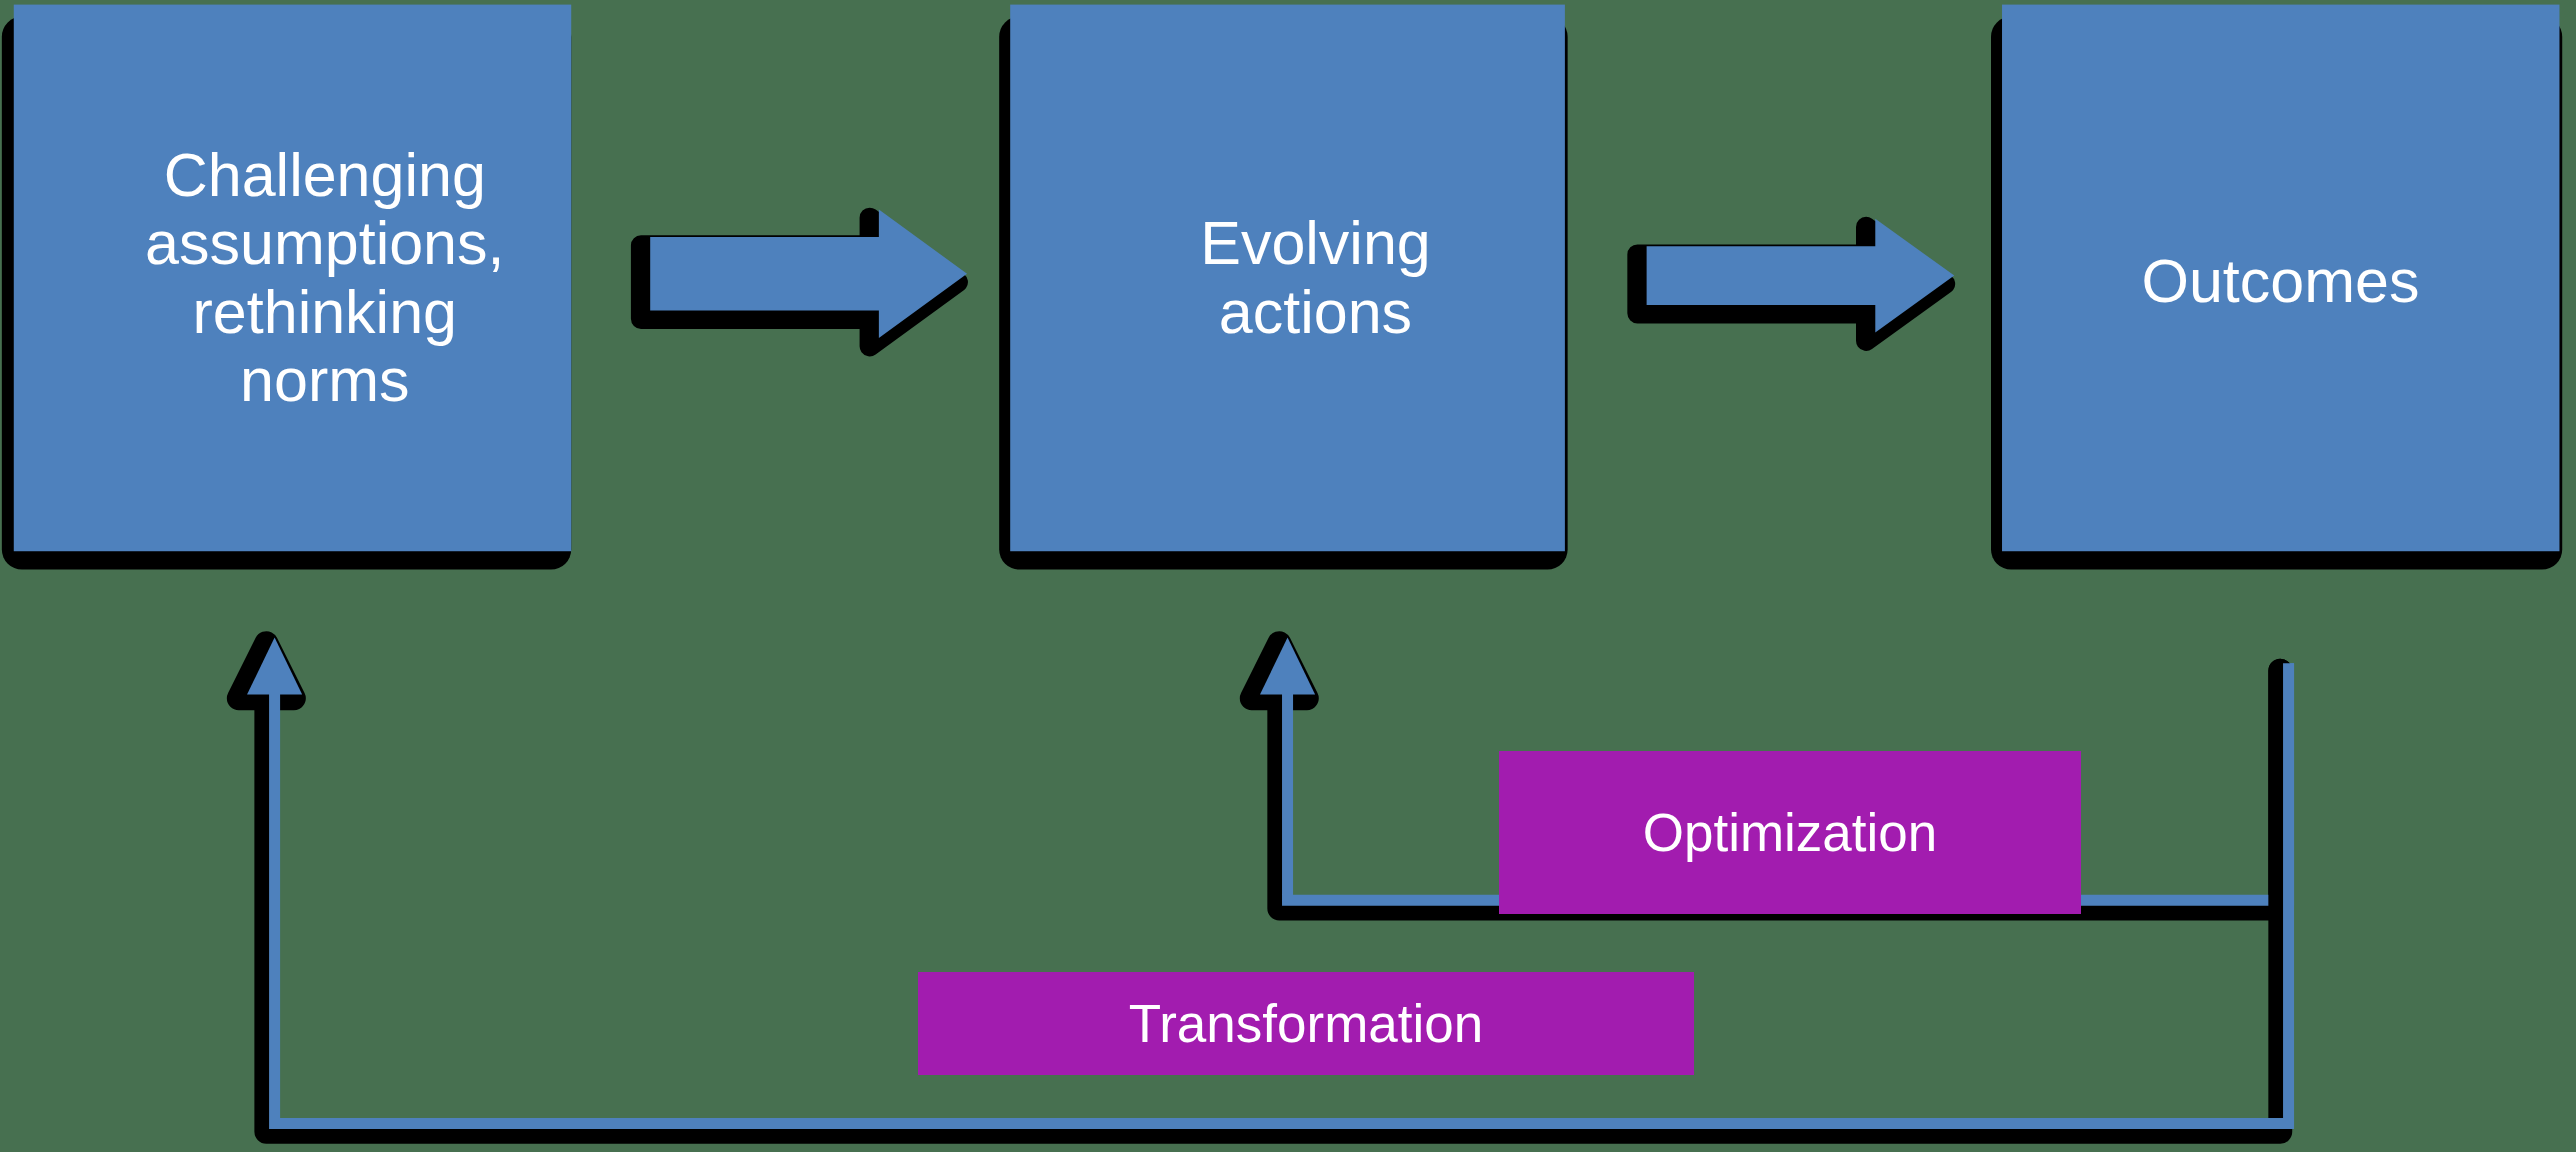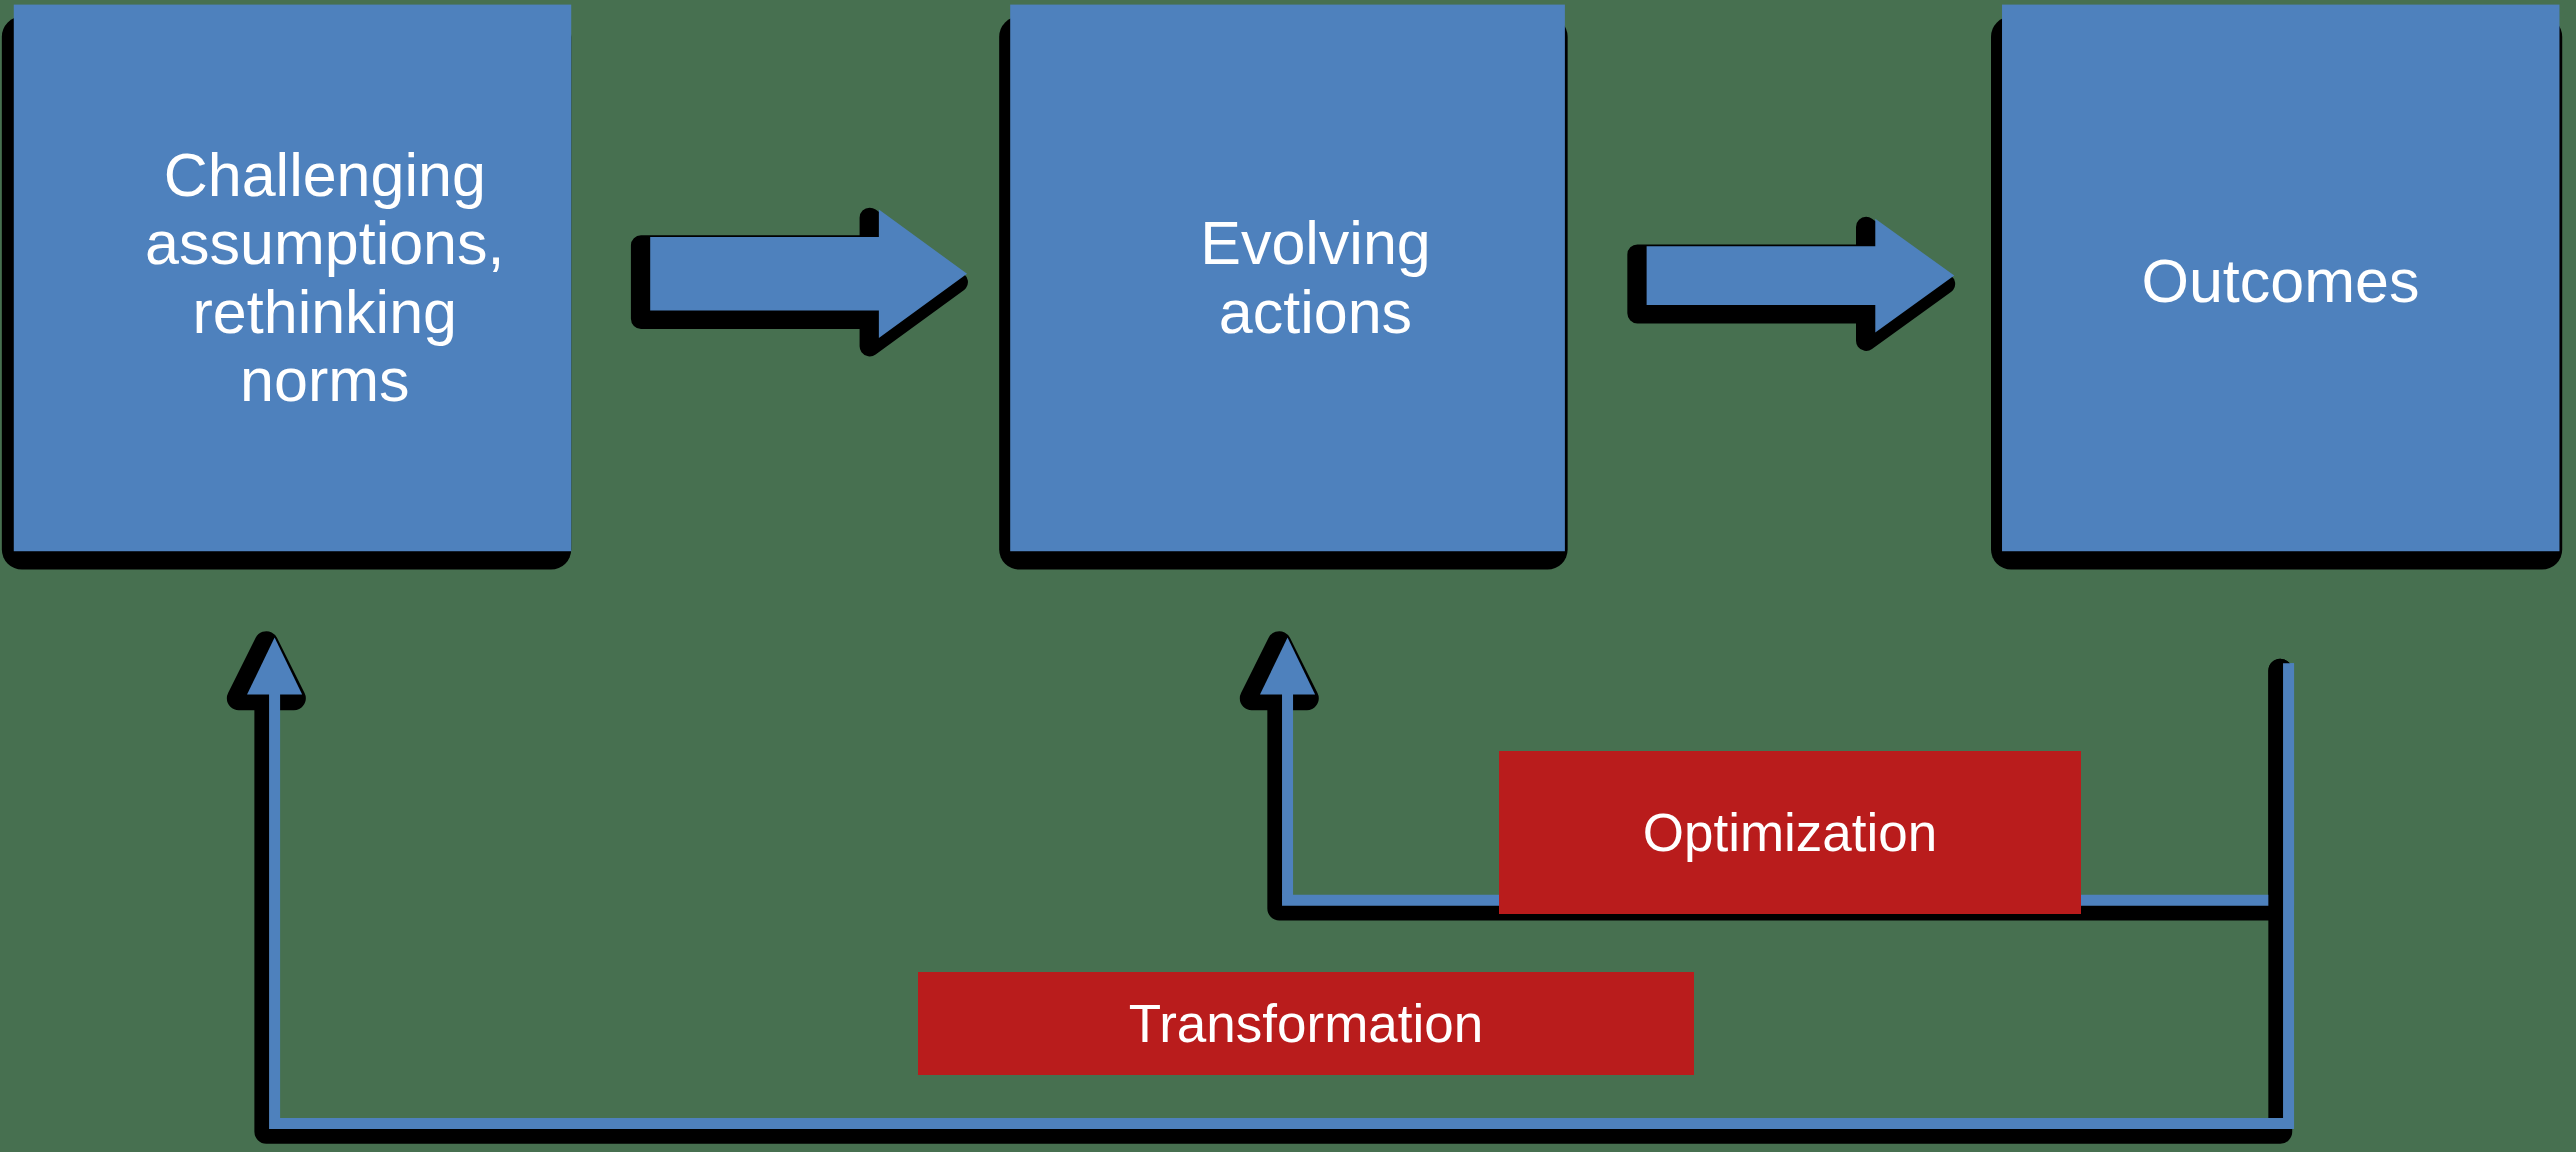--- a/index.html
+++ b/index.html
@@ -42,21 +42,21 @@
   .node-1-label { left: 13.8px;   top: 4.6px;   width: 622px;  height: 546px; font-size: 61px; }
   .node-2-label { left: 1010px; top: 4.6px;   width: 555px;  height: 546px; font-size: 61px; margin-left: 28px; }
   .node-3-label { left: 2002px; top: 8px;   width: 557px;  height: 546px; font-size: 61px; }
   .edge-label {
     position: absolute;
     display: flex;
     align-items: center;
     justify-content: center;
     text-align: left;
     color: #ffffff;
-    background: #b91c1c;
+    background: #a21caf;
     font-family: "Liberation Sans", sans-serif;
     font-size: 53px;
     white-space: nowrap;
   }
   .label-optimization { left: 1499px; top: 751px;  width: 582px; height: 163px; }
   .label-transformation { left: 918px; top: 972px; width: 776px; height: 103px; }
 </style>
 </head>
 <body>
 

